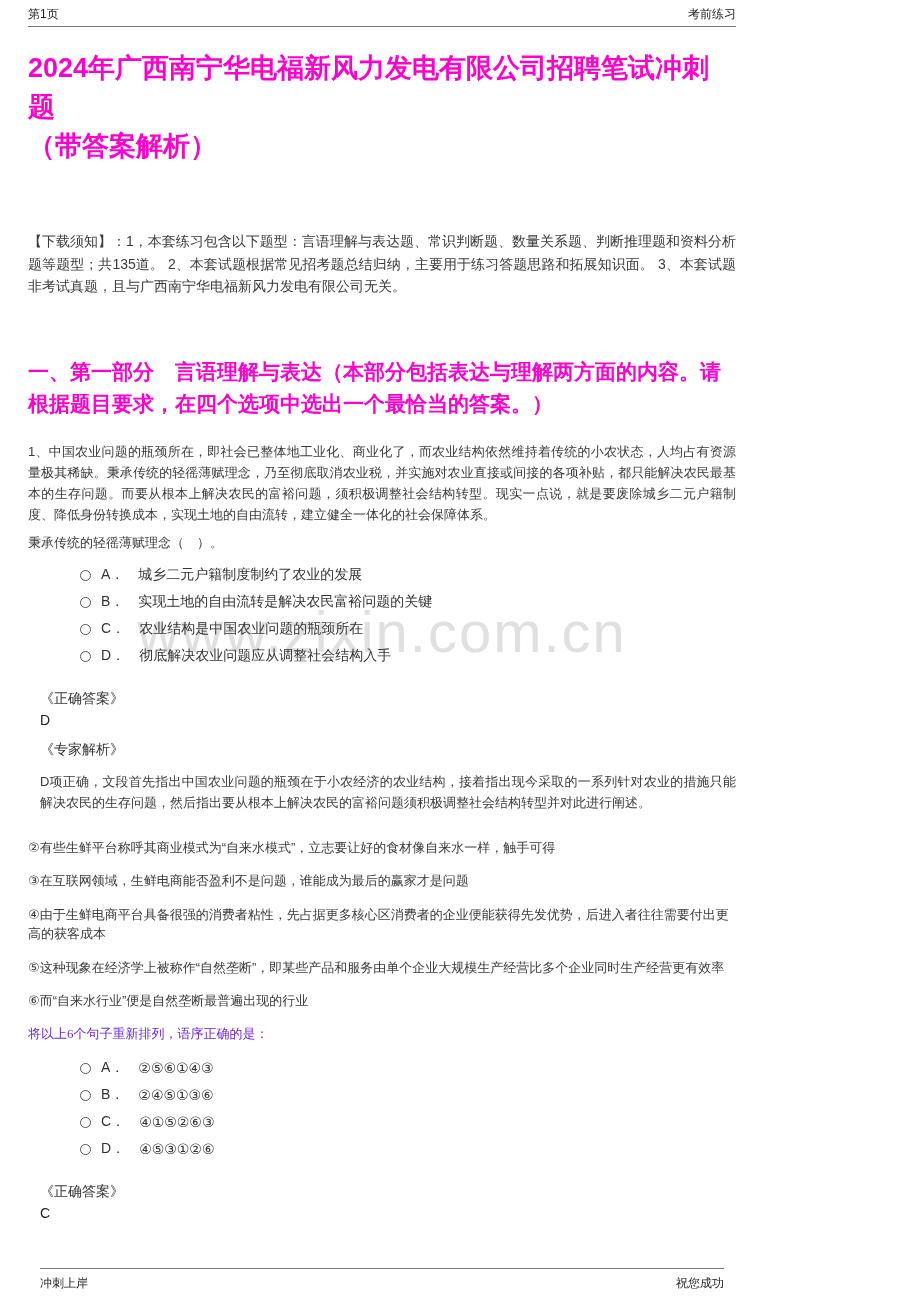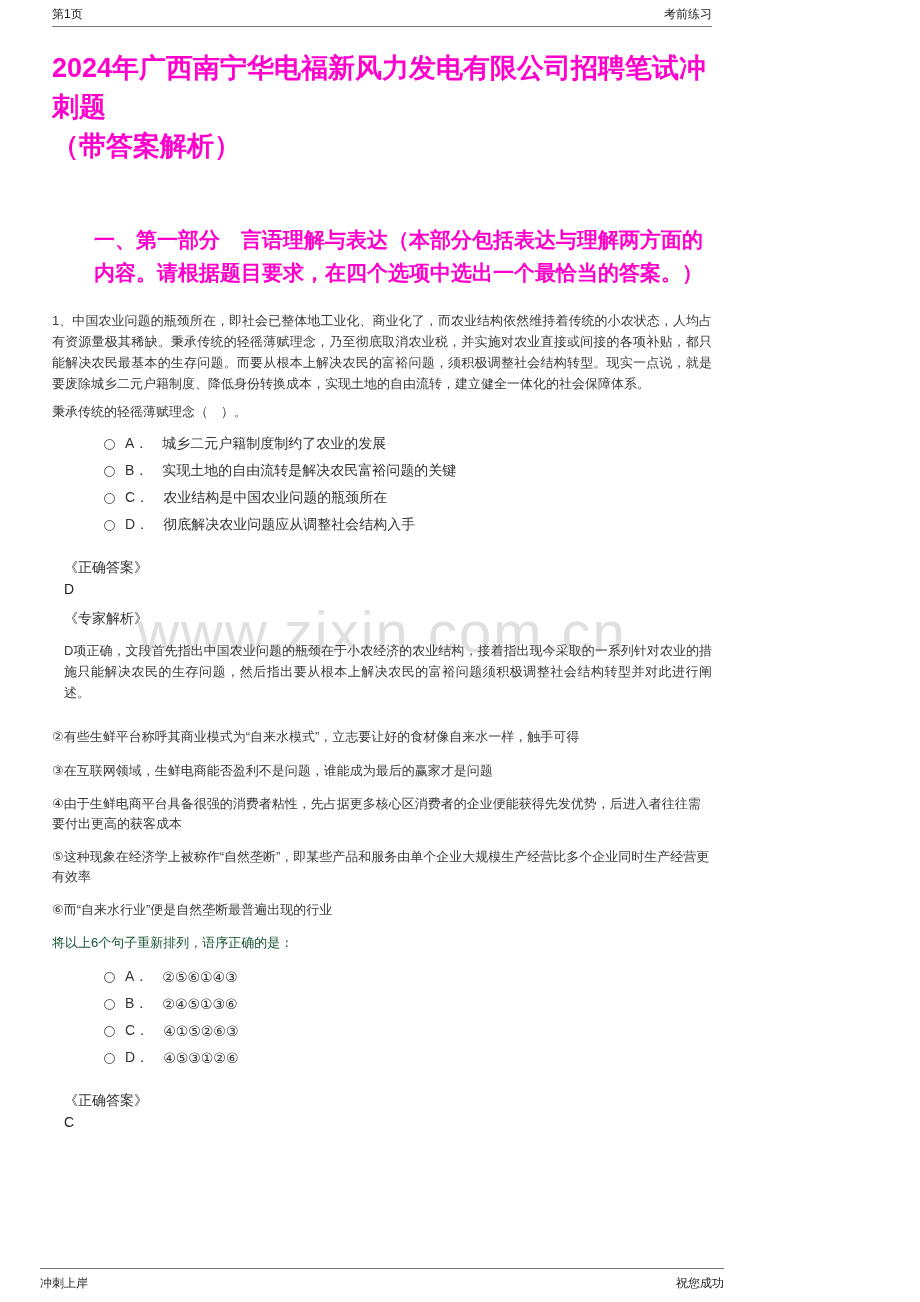--- a/index.html
+++ b/index.html
@@ -7,21 +7,21 @@
   body {
     width: 920px; height: 1302px;
     font-family: "Liberation Sans", "DejaVu Sans", sans-serif;
     color: #3a3a3a;
     position: relative;
     overflow: hidden;
   }
   .page {
     position: relative;
     width: 764px; height: 1302px;
-    padding: 0 52px;
+    padding: 0 28px;
     background: #fff;
   }
   
   .header {
     display: flex; justify-content: space-between; align-items: flex-end;
     height: 27px;
     border-bottom: 1px solid #777;
     font-size: 12px; color: #222;
     padding-bottom: 3px;
   }
@@ -42,21 +42,20 @@
     color: #3a3a3a;
     text-align: justify;
   }
   
   .section-heading {
     margin-top: 58px;
     font-size: 21px;
     font-weight: bold;
     color: #ff00cc;
     line-height: 1.55;
-    margin-left: 42px;
   }
   
   .stem {
     margin-top: 20px;
     font-size: 13px;
     line-height: 1.62;
     text-align: justify;
     color: #3a3a3a;
     position: relative; z-index: 2;
   }
@@ -103,21 +102,21 @@
   
   .q2-block { margin-top: 24px; position: relative; z-index: 2; }
   .q2-sentence {
     font-size: 13px;
     line-height: 1.5;
     color: #3a3a3a;
     margin-bottom: 14px;
   }
   .q2-prompt {
     margin-top: 5px; margin-bottom: 12px;
-    font-size: 13px; color: #14532d;
+    font-size: 13px; color: #6d28d9; font-family: Liberation Serif, serif;
   }
   
   .watermark {
     position: absolute;
     top: 598px; left: 50%;
     transform: translateX(-50%);
     font-size: 58px;
     color: #e0e0e0;
     letter-spacing: 2px;
     white-space: nowrap;
@@ -140,20 +139,21 @@
 
 <div class="page">
 
   <div class="header">
     <span>第1页</span>
     <span>考前练习</span>
   </div>
 
   <h1 class="doc-title"><span>2024年广西南宁华电福新风力发电有限公司招聘笔试冲刺题</span><br><span>（带答案解析）</span></h1>
 
+  <p class="notice">【下载须知】：1，本套练习包含以下题型：言语理解与表达题、常识判断题、数量关系题、判断推理题和资料分析题等题型；共135道。 2、本套试题根据常见招考题总结归纳，主要用于练习答题思路和拓展知识面。 3、本套试题非考试真题，且与广西南宁华电福新风力发电有限公司无关。</p>
 
   <h2 class="section-heading">一、第一部分　言语理解与表达（本部分包括表达与理解两方面的内容。请根据题目要求，在四个选项中选出一个最恰当的答案。）</h2>
 
   <div>
     <p class="stem">1、中国农业问题的瓶颈所在，即社会已整体地工业化、商业化了，而农业结构依然维持着传统的小农状态，人均占有资源量极其稀缺。秉承传统的轻徭薄赋理念，乃至彻底取消农业税，并实施对农业直接或间接的各项补贴，都只能解决农民最基本的生存问题。而要从根本上解决农民的富裕问题，须积极调整社会结构转型。现实一点说，就是要废除城乡二元户籍制度、降低身份转换成本，实现土地的自由流转，建立健全一体化的社会保障体系。</p>
     <p class="prompt">秉承传统的轻徭薄赋理念（　）。</p>
 
     <div class="options">
       <div class="option">
         <span class="radio"></span>

